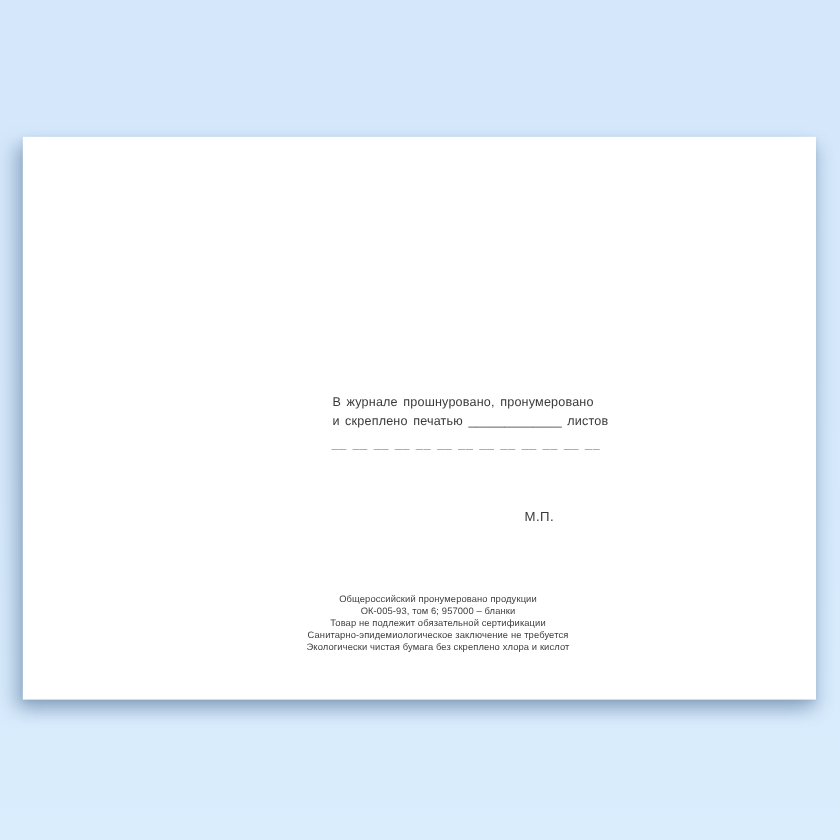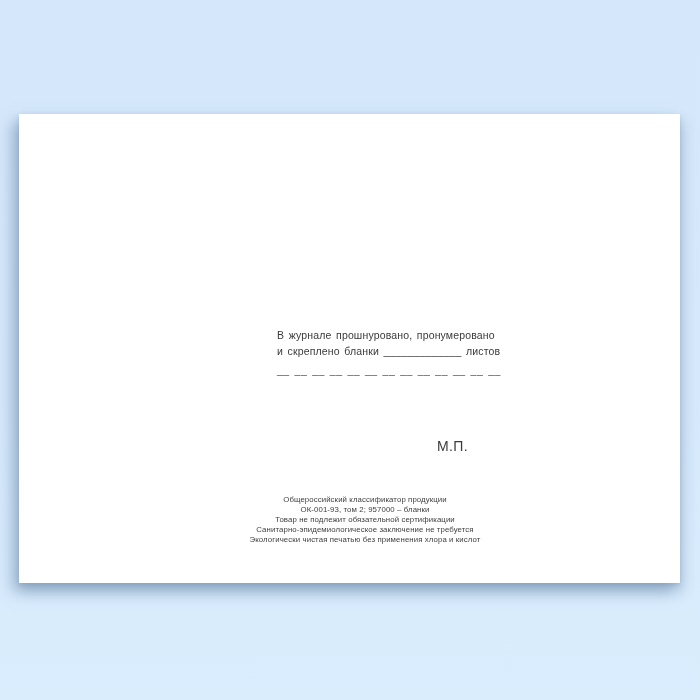--- a/index.html
+++ b/index.html
@@ -40,26 +40,27 @@
     font-size: 10.5px;
     line-height: 16px;
     letter-spacing: 0.15px;
     word-spacing: 1.5px;
     white-space: nowrap;
   }
   .cert-line.dashed {
     margin-top: 3px;
     color: #555555;
     letter-spacing: 0.5px;
+    font-style: italic;
   }
   .seal-mark {
     position: absolute;
     left: 418px;
-    top: 324px;
-    font-size: 14px;
+    top: 311px;
+    font-size: 11px;
     letter-spacing: 0.4px;
     color: #3a3a3a;
   }
   .footer-block {
     position: absolute;
     left: 346px;
     top: 381px;
     transform: translateX(-50%);
     text-align: center;
     color: #3d3d3d;
@@ -72,28 +73,28 @@
   }
 </style>
 </head>
 <body>
 
 <div class="scene">
   <div class="page">
 
     <div class="cert-block">
       <div class="cert-line">В журнале прошнуровано, пронумеровано</div>
-      <div class="cert-line">и скреплено бланки _____________ листов</div>
+      <div class="cert-line">и скреплено печатью _____________ листов</div>
       <div class="cert-line dashed">__ __ __ __ __ __ __ __ __ __ __ __ __</div>
     </div>
 
     <div class="seal-mark">М.П.</div>
 
     <div class="footer-block">
-      <div class="footer-line">Общероссийский классификатор продукции</div>
-      <div class="footer-line">ОК-001-93, том 2; 957000 – бланки</div>
+      <div class="footer-line">Общероссийский пронумеровано продукции</div>
+      <div class="footer-line">ОК-005-93, том 6; 957000 – бланки</div>
       <div class="footer-line">Товар не подлежит обязательной сертификации</div>
       <div class="footer-line">Санитарно-эпидемиологическое заключение не требуется</div>
-      <div class="footer-line">Экологически чистая печатью без применения хлора и кислот</div>
+      <div class="footer-line">Экологически чистая бумага без скреплено хлора и кислот</div>
     </div>
 
   </div>
 </div>
 
 </body></html>

